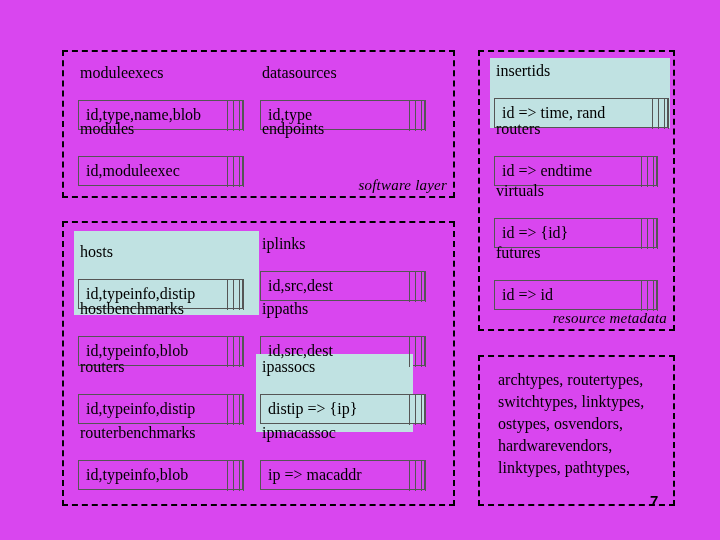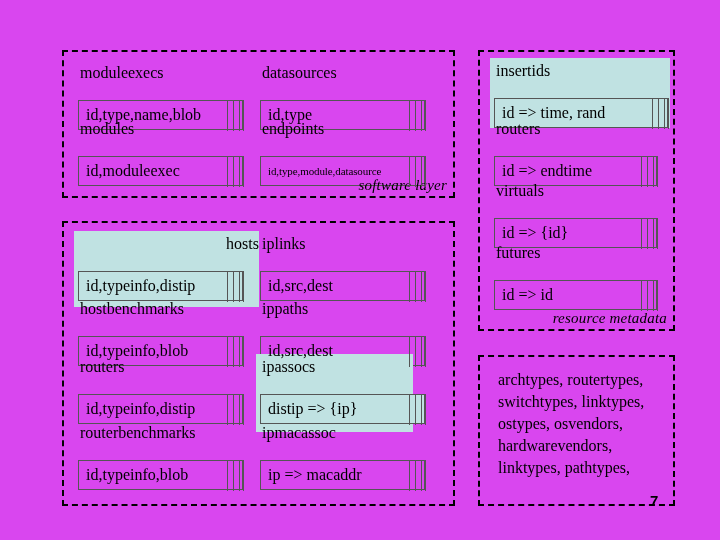--- a/index.html
+++ b/index.html
@@ -162,36 +162,28 @@
         <span class="stack">
             <i></i>
             <i></i>
             <i></i>
           </span>
       </div>
     </div>
 
     <div class="entity" style="left:196px; top:68px; width:165px;">
       <div class="entity-label">endpoints</div>
-      <div class="entity-box">
-        <span class="entity-fields small">id,type,module,datasource</span>
-        <span class="stack">
-            <i></i>
-            <i></i>
-            <i></i>
-          </span>
-      </div>
     </div>
 
     <div class="panel-caption">software layer</div>
   </div>
 
   <div class="panel" id="panel-network">
 
-    <div class="entity hl" style="left:10px; top:8px; width:185px; padding:4px 0 6px 4px;text-align:right;">
+    <div class="entity hl" style="left:10px; top:8px; width:185px; padding:12px 0 6px 4px;">
       <div class="entity-label">hosts</div>
       <div class="entity-box" style="width:165px;">
         <span class="entity-fields">id,typeinfo,distip</span>
         <span class="stack">
             <i></i>
             <i></i>
             <i></i>
           </span>
       </div>
     </div>

